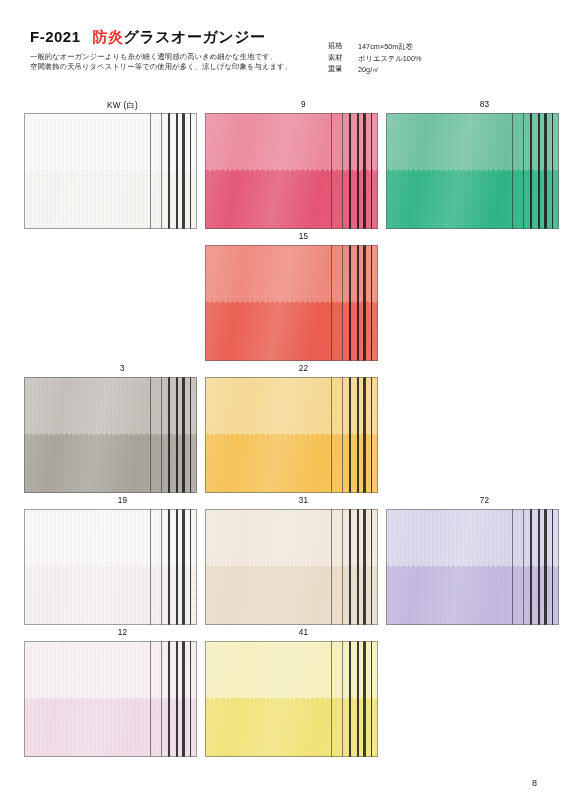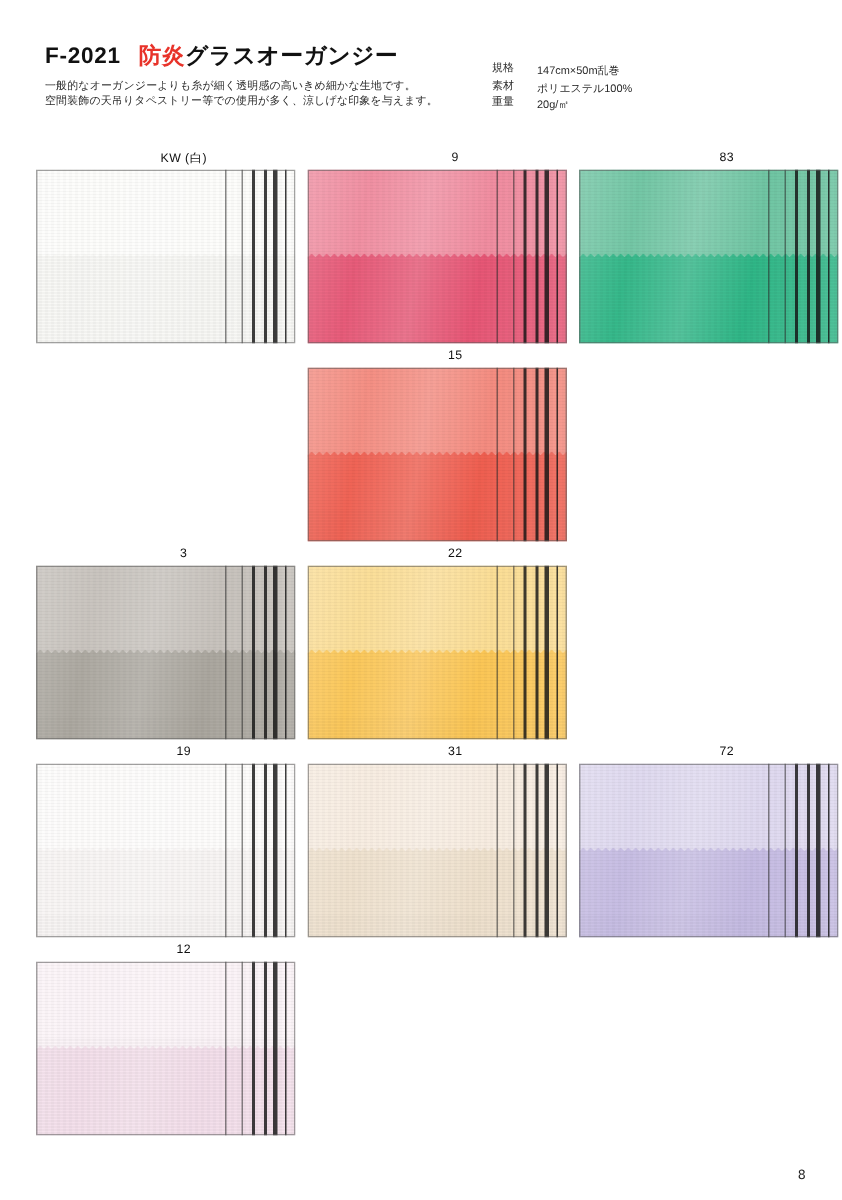--- a/index.html
+++ b/index.html
@@ -450,16 +450,37 @@
               <div class="stripe thin" style="right: 33px; width: 1px;"></div>
               <div class="stripe" style="right: 25px; width: 2.4px;"></div>
               <div class="stripe" style="right: 17px; width: 1.6px;"></div>
               <div class="stripe" style="right: 10px; width: 3px;"></div>
               <div class="stripe" style="right: 4px; width: 1.4px;"></div>
             </div>
             <div class="swatch-outline"></div>
           </div>
         </div>
       </div>
+      <div class="cell c1">
+        <div class="swatch-label">41</div>
+        <div class="swatch">
+          <div class="swatch-inner">
+            <div class="layer-top" style="background: rgb(252, 245, 194);"></div>
+            <div class="layer-bot" style="background: rgb(247, 232, 120);"></div>
+            <div class="pink-edge" style="background: rgb(247, 232, 120); mask-image: repeating-conic-gradient(from -45deg at 50% 0px, rgb(0, 0, 0) 0deg, rgb(0, 0, 0) 90deg, transparent 90deg, transparent 180deg); mask-size: 5px 5px;"></div>
+            <div class="sheen"></div>
+            <div class="weave"></div>
+            <div class="stripes">
+              <div class="stripe thin" style="right: 44px; width: 0.8px;"></div>
+              <div class="stripe thin" style="right: 33px; width: 1px;"></div>
+              <div class="stripe" style="right: 25px; width: 2.4px;"></div>
+              <div class="stripe" style="right: 17px; width: 1.6px;"></div>
+              <div class="stripe" style="right: 10px; width: 3px;"></div>
+              <div class="stripe" style="right: 4px; width: 1.4px;"></div>
+            </div>
+            <div class="swatch-outline"></div>
+          </div>
+        </div>
+      </div>
     </div>
   </div>
 
 <div class="page-num">8</div>
 
 </body></html>

